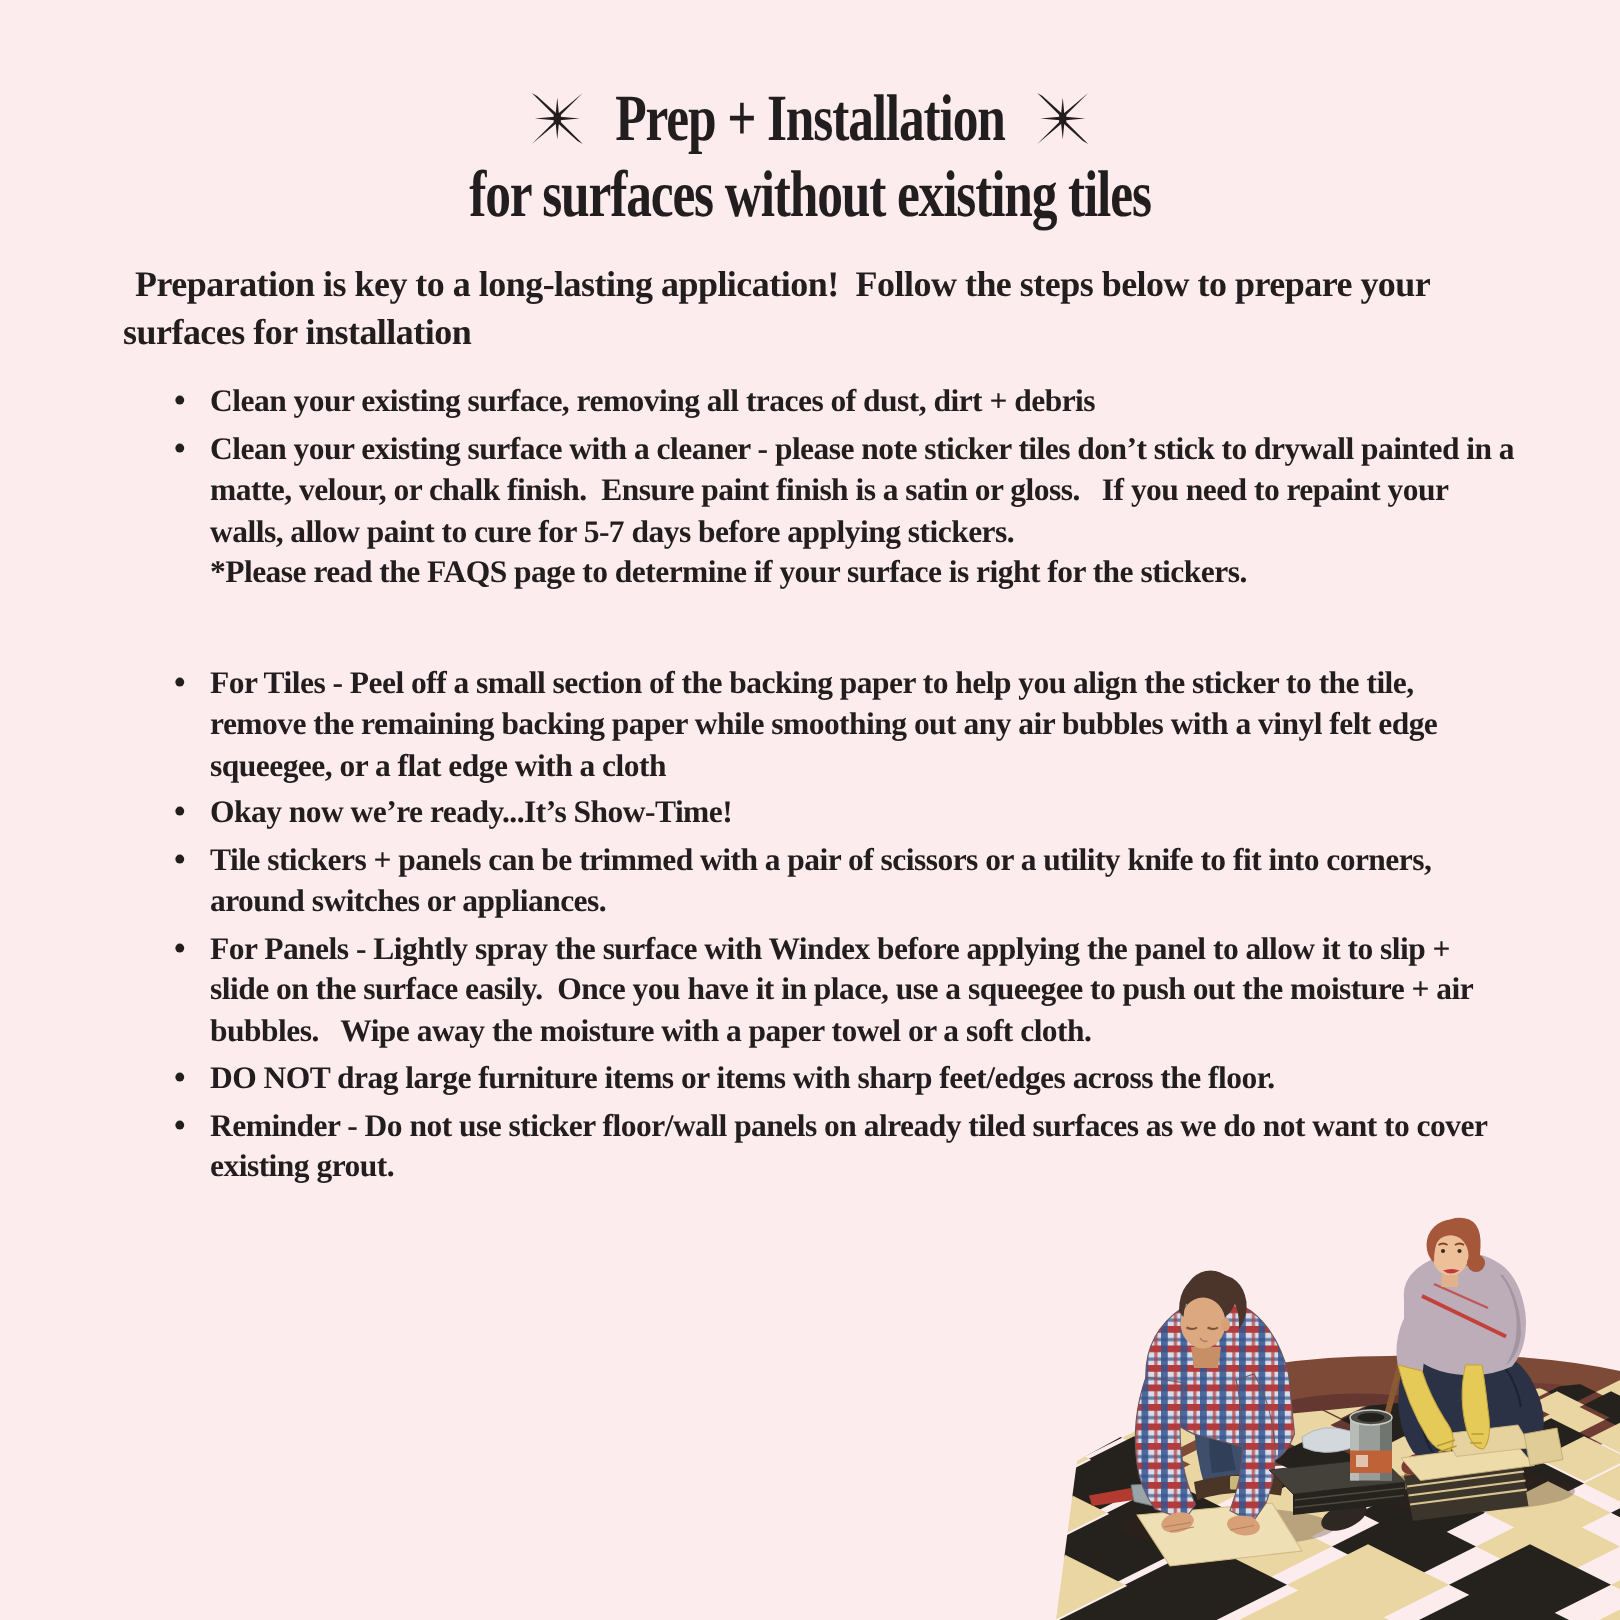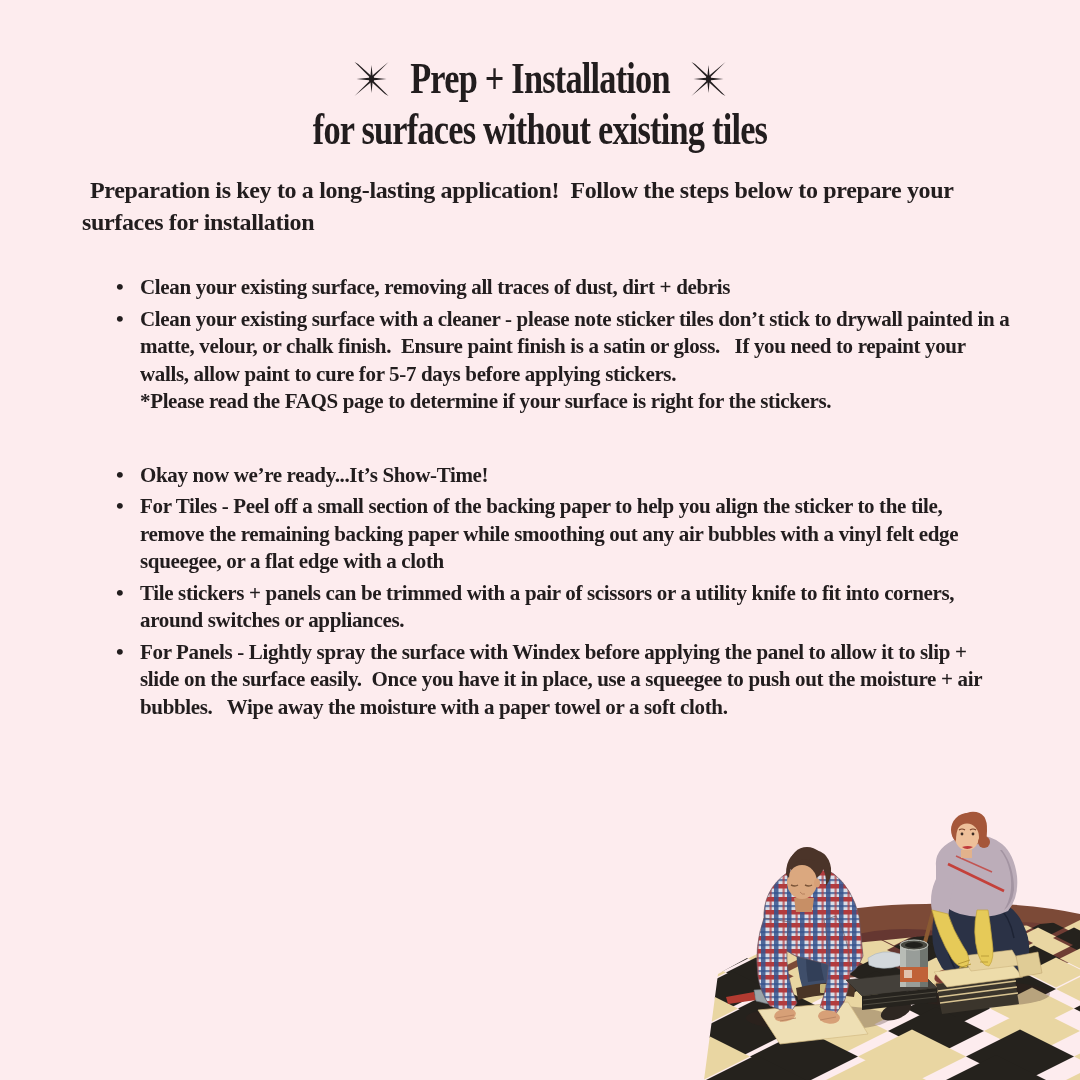--- a/index.html
+++ b/index.html
@@ -32,21 +32,21 @@
     margin:18px 78px 0 82px;
     font-size:24px;font-weight:700;line-height:1.32;letter-spacing:-0.35px;
     white-space:pre-wrap;
     text-indent:8px;
   }
   ul.steps{
     list-style:none;
     margin:0;padding:0 70px 0 114px;
     font-size:21px;font-weight:700;line-height:1.31;letter-spacing:-0.35px;
   }
-  ul.steps.group1{margin-top:36px;}
+  ul.steps.group1{margin-top:16px;}
   ul.steps.group2{margin-top:46px;}
   ul.steps li{position:relative;padding-left:26px;margin-top:4px;}
   ul.steps li:first-child{margin-top:0;}
   ul.steps li::before{
     content:"\2022";
     position:absolute;left:2px;top:-1px;
     font-size:22px;
   }
   .t,.note{white-space:pre-wrap;}
   .note{display:block;}
@@ -97,24 +97,26 @@
 </div>
 
 <p class="intro">Preparation is key to a long-lasting application!  Follow the steps below to prepare your surfaces for installation</p>
 
 <ul class="steps group1">
   <li><span class="t">Clean your existing surface, removing all traces of dust, dirt + debris</span></li>
   <li><span class="t">Clean your existing surface with a cleaner - please note sticker tiles don’t stick to drywall painted in a matte, velour, or chalk finish.  Ensure paint finish is a satin or gloss.   If you need to repaint your walls, allow paint to cure for 5-7 days before applying stickers.</span><span class="note">*Please read the FAQS page to determine if your surface is right for the stickers.</span></li>
 </ul>
 
 <ul class="steps group2">
+  <li><span class="t">For Tiles - Peel off a small section of the backing paper to help you align the sticker to the tile, remove the remaining backing paper while smoothing out any air bubbles with a vinyl felt edge squeegee, or a flat edge with a cloth</span></li>
   <li><span class="t">Okay now we’re ready...It’s Show-Time!</span></li>
-  <li><span class="t">For Tiles - Peel off a small section of the backing paper to help you align the sticker to the tile, remove the remaining backing paper while smoothing out any air bubbles with a vinyl felt edge squeegee, or a flat edge with a cloth</span></li>
   <li><span class="t">Tile stickers + panels can be trimmed with a pair of scissors or a utility knife to fit into corners, around switches or appliances.</span></li>
   <li><span class="t">For Panels - Lightly spray the surface with Windex before applying the panel to allow it to slip + slide on the surface easily.  Once you have it in place, use a squeegee to push out the moisture + air bubbles.   Wipe away the moisture with a paper towel or a soft cloth.</span></li>
+  <li><span class="t">DO NOT drag large furniture items or items with sharp feet/edges across the floor.</span></li>
+  <li><span class="t">Reminder - Do not use sticker floor/wall panels on already tiled surfaces as we do not want to cover existing grout.</span></li>
 </ul>
 
 <div class="illustration">
 <svg width="384" height="274" viewBox="0 0 384 274">
   <defs>
     <clipPath id="floorClip">
       <polygon points="8,274 22,168 62,146 190,134 384,114 384,274"></polygon>
     </clipPath>
     <pattern id="plaid" width="13" height="13" patternUnits="userSpaceOnUse">
       <rect width="13" height="13" fill="#d9dde7"></rect>

